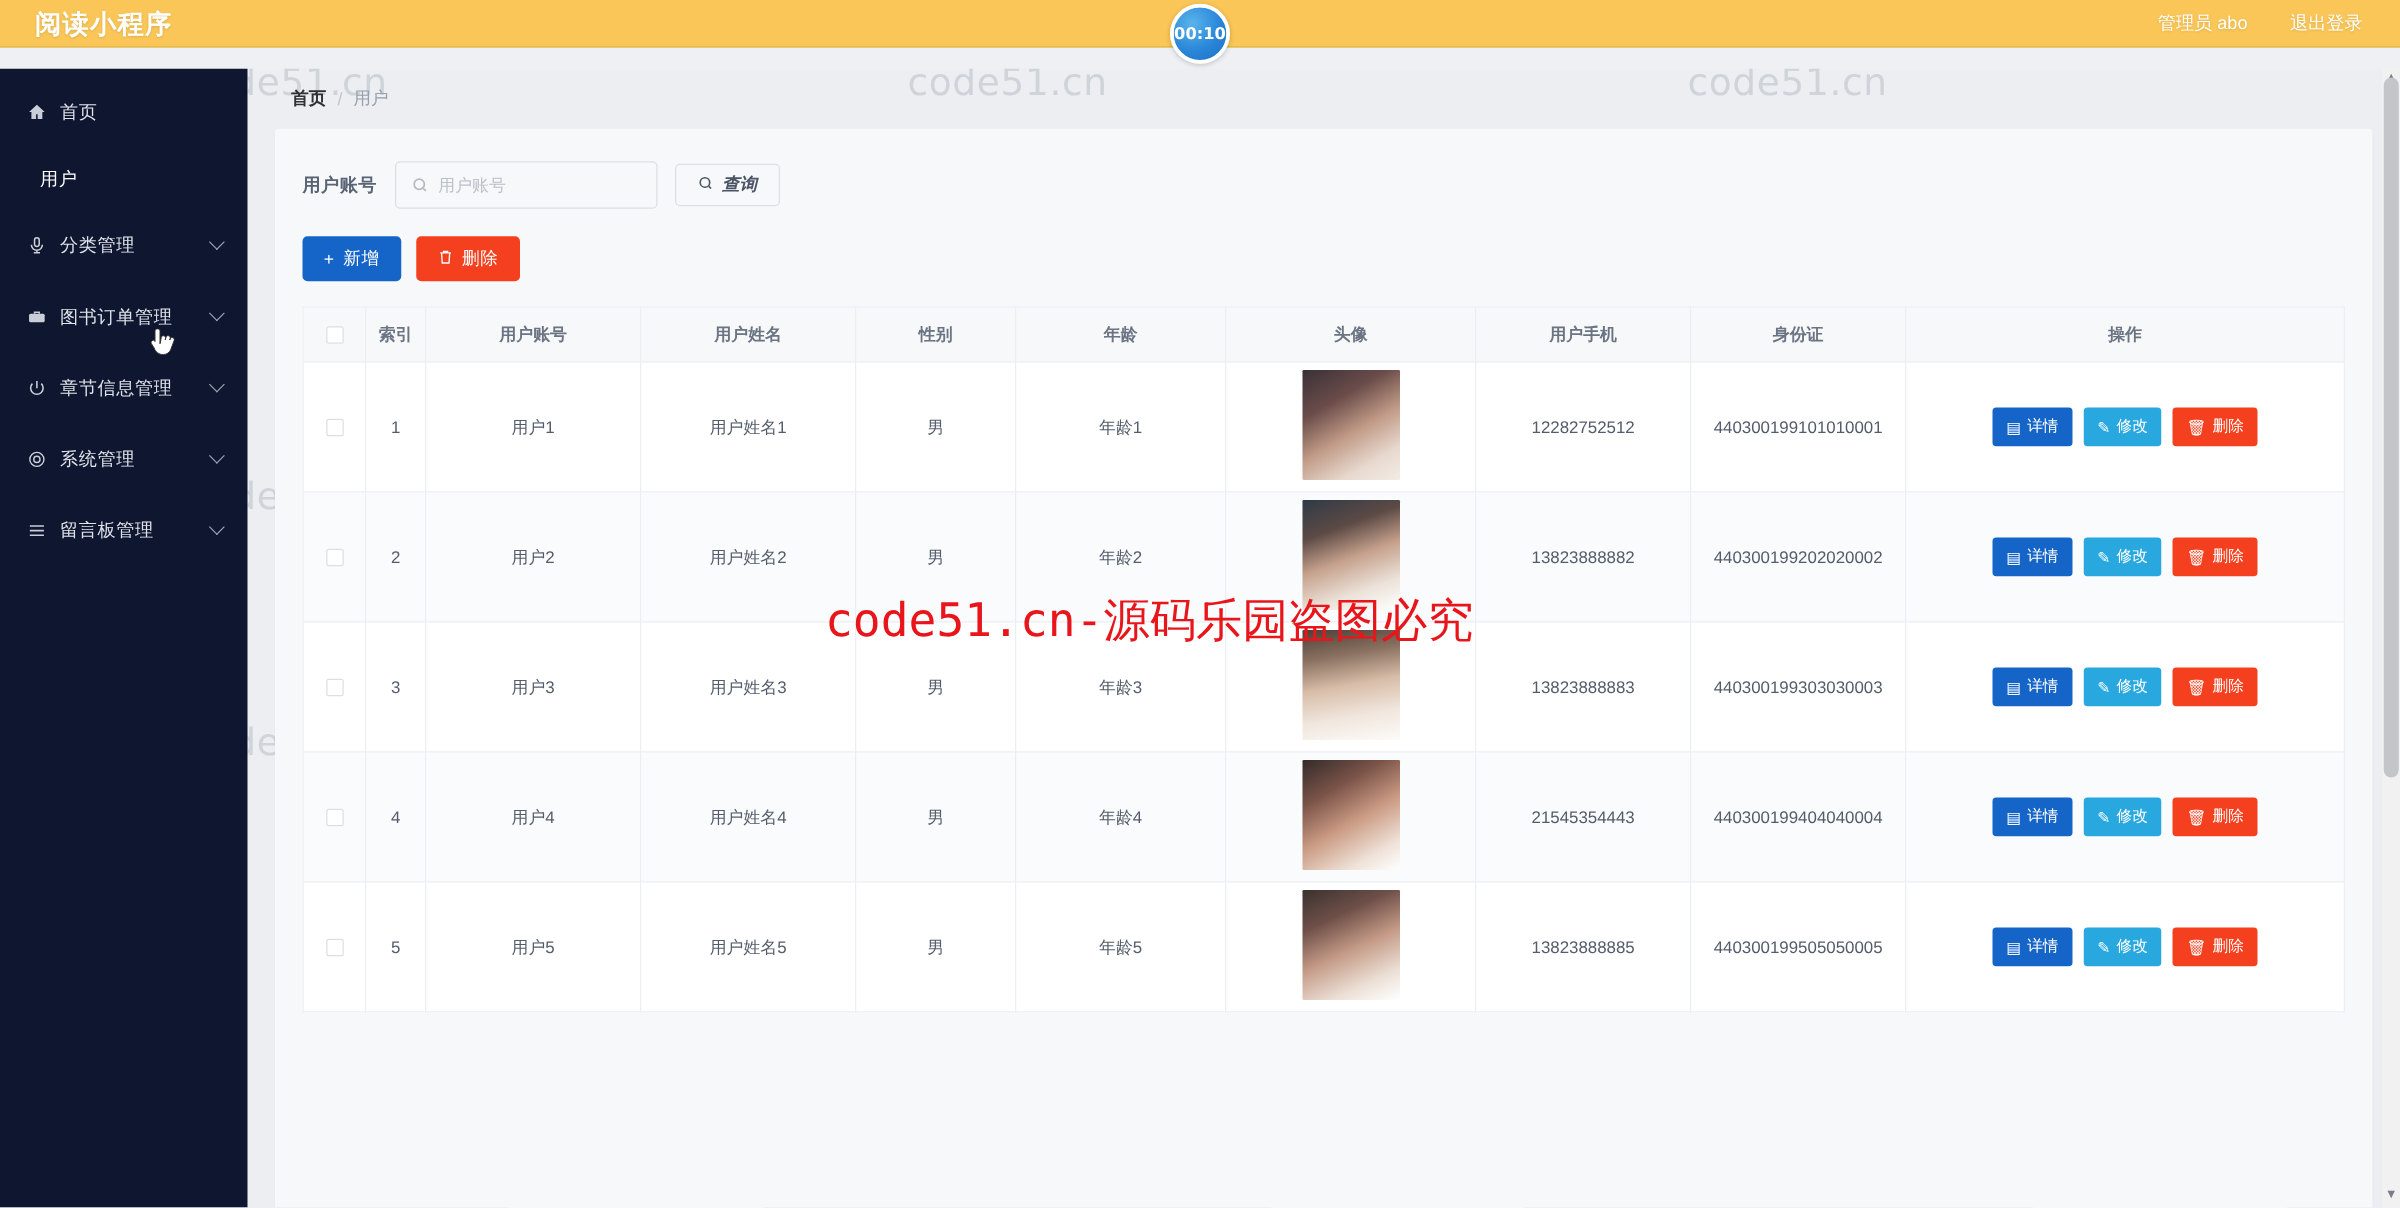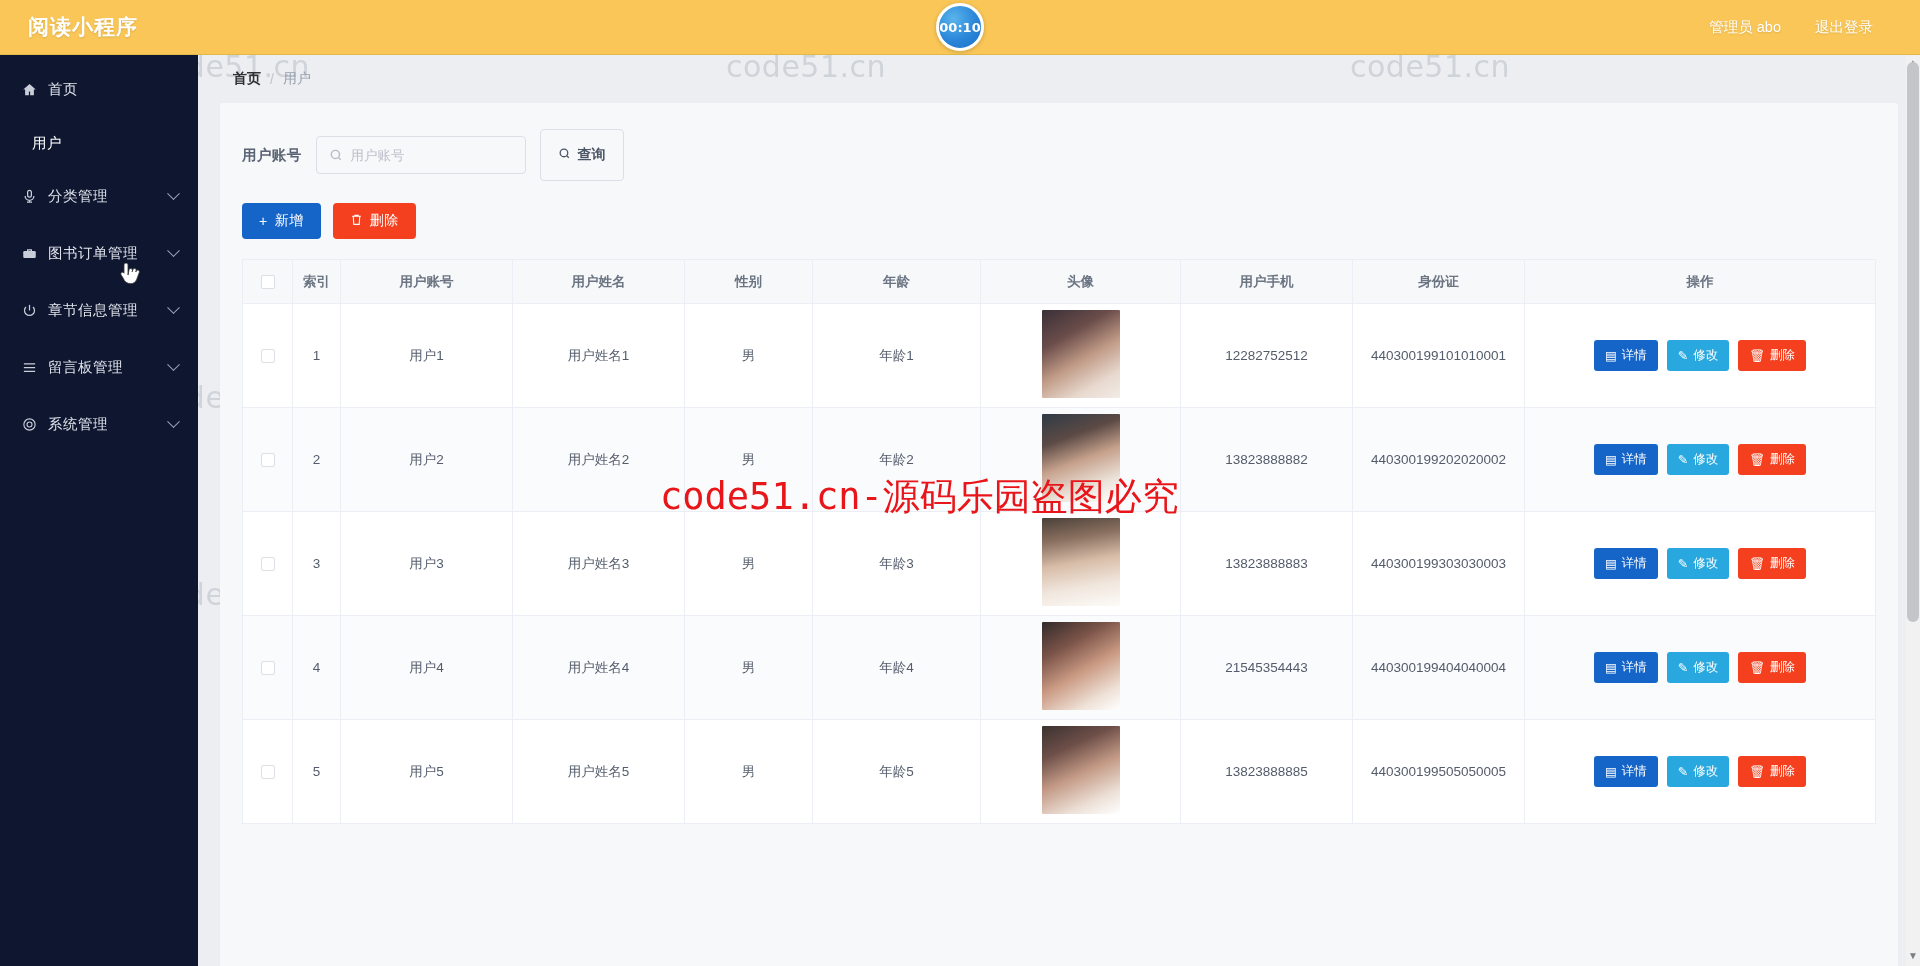--- a/index.html
+++ b/index.html
@@ -21,21 +21,21 @@
     color: #b9bec7;
     opacity: .55;
     font-size: 30px;
     font-family: "DejaVu Sans", sans-serif;
     letter-spacing: .5px;
     white-space: nowrap;
   }
 
   
   .topbar {
-    position: absolute; top: 0; left: 0; width: 1920px; height: 55px;
+    position: absolute; top: 0; left: 0; width: 1920px; height: 38px;
     background: #f8c košík; background: #f8c council;
     background: #f9c council;
     background: #f9c657;
     display: flex; align-items: center;
     z-index: 40;
     border-bottom: 1px solid #e0b84c;
   }
   .brand {
     width: 198px; padding-left: 28px;
     color: #ffffff; font-size: 21px; font-weight: 700;
@@ -48,21 +48,21 @@
     width: 48px; height: 48px; border-radius: 50%;
     background: radial-gradient(circle at 35% 30%, #59b4ec 0%, #2a86d8 55%, #1a6fc4 100%);
     border: 3px solid #ffffff;
     box-shadow: 0 1px 4px rgba(0,0,0,.2);
     display: flex; align-items: center; justify-content: center;
     color: #fff; font-size: 13px; font-weight: 600;
     font-family: "DejaVu Sans", sans-serif;
   }
   .topbar-right {
     display: flex; align-items: center; gap: 34px;
-    padding-right: 47px; color: #ffffff; font-size: 14.5px;
+    padding-right: 30px; color: #ffffff; font-size: 14.5px;
     text-shadow: 0 1px 2px rgba(0,0,0,.12);
   }
   .topbar-right > span { cursor: pointer; }
 
   
   .sidebar {
     position: absolute; top: 55px; left: 0;
     width: 198px; height: 911px;
     background: #0e1630;
     z-index: 35;
@@ -140,26 +140,27 @@
   .search-box input {
     border: none; outline: none; background: transparent;
     font-size: 13.5px; color: #303133; width: 100%;
     font-family: "Liberation Sans", sans-serif;
   }
   .search-box input::placeholder { color: #bcc0c9; }
   .icon-search {
     width: 14px; height: 14px; flex: 0 0 14px; color: #b6bac3;
   }
   .btn-query {
-    height: 52px; padding: 0 17px;
+    height: 34px; padding: 0 17px;
     border: 1px solid #dcdfe6; border-radius: 4px;
     background: #f7f8fa; color: #4c5costruzione;
     color: #4c5566; font-size: 14px;
     display: flex; align-items: center; gap: 7px; cursor: pointer;
     font-weight: 600;
+    font-style: italic;
   }
   .action-row { display: flex; gap: 12px; padding: 22px 0 20px 22px; }
   .btn {
     height: 36px; padding: 0 17px; border: none; border-radius: 4px;
     color: #fff; font-size: 14px; cursor: pointer;
     display: flex; align-items: center; gap: 7px;
     font-family: "Liberation Sans", sans-serif;
     letter-spacing: .5px;
   }
   .btn-add { background: #1565c9; }
@@ -300,38 +301,38 @@
       </span>
       <span class="mi-label">章节信息管理</span>
       <span class="mi-arrow">
           <i class="chev down"></i>
         </span>
     </div>
 
 
     <div class="menu-item">
       <span class="mi-icon">
-        <svg width="15" height="15" viewBox="0 0 24 24" stroke="currentColor" stroke-width="2">
-            <path d="M3 6h18M3 12h18M3 18h18"></path>
-          </svg>
-      </span>
-      <span class="mi-label">留言板管理</span>
-      <span class="mi-arrow">
-          <i class="chev down"></i>
-        </span>
-    </div>
-
-    <div class="menu-item">
-      <span class="mi-icon">
         <svg width="15" height="15" viewBox="0 0 24 24" fill="none" stroke="currentColor" stroke-width="1.8">
             <circle cx="12" cy="12" r="9"></circle>
             <circle cx="12" cy="12" r="4"></circle>
           </svg>
       </span>
       <span class="mi-label">系统管理</span>
+      <span class="mi-arrow">
+          <i class="chev down"></i>
+        </span>
+    </div>
+
+    <div class="menu-item">
+      <span class="mi-icon">
+        <svg width="15" height="15" viewBox="0 0 24 24" stroke="currentColor" stroke-width="2">
+            <path d="M3 6h18M3 12h18M3 18h18"></path>
+          </svg>
+      </span>
+      <span class="mi-label">留言板管理</span>
       <span class="mi-arrow">
           <i class="chev down"></i>
         </span>
     </div>
   </div>
 
   <div class="cursor-hand">
     <svg width="22" height="28" viewBox="0 0 22 28">
       <path d="M6 2c0-1.1.9-2 2-2s2 .9 2 2v10l1-5c.2-1 1-1.6 2-1.4 1 .2 1.6 1 1.4 2l-.2 1.2.6-2c.3-1 1.2-1.5 2.1-1.2 1 .3 1.5 1.2 1.2 2.1l-.3 1.3.4-.9c.4-.9 1.4-1.3 2.2-.9.9.4 1.2 1.4.9 2.2l-2.6 7c-.9 2.4-3.2 4.3-6 4.3-3.6 0-6.4-2.3-7.3-5.2L3 11.7c-.4-1 .1-2.1 1.1-2.4 1-.4 1.6.1 1.9.9z" fill="#ffffff" stroke="#333" stroke-width=".8"></path>
     </svg>

